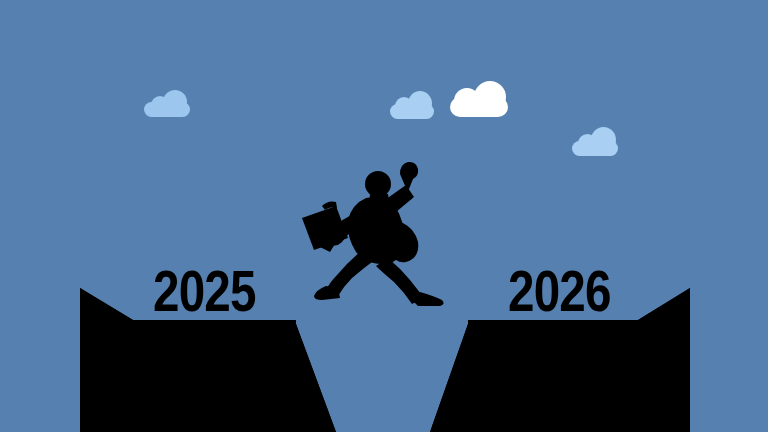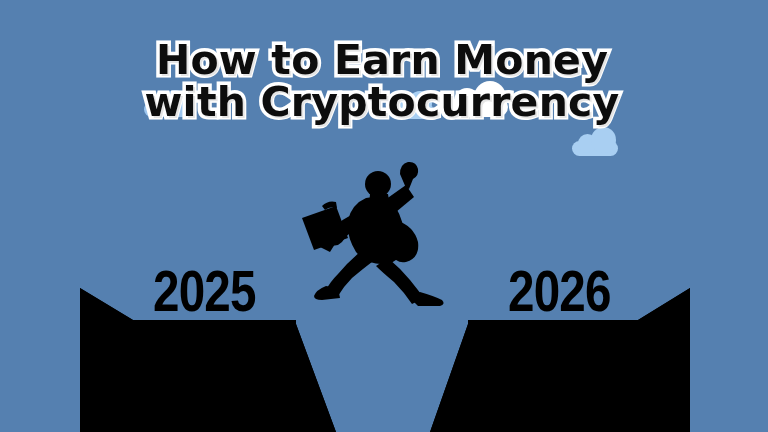--- a/index.html
+++ b/index.html
@@ -166,18 +166,14 @@
       <path d="M30,146 Q20,150 18,156 Q18,160 26,160 L44,158 L42,148 Z"></path>
 
       <path d="M92,118 Q104,128 114,140 Q122,150 128,158 L116,164 Q108,152 98,142 Q86,132 80,126 Z"></path>
       <path d="M124,152 Q138,156 146,160 Q150,164 144,166 L122,166 L114,158 Z"></path>
     </g>
   </svg>
 
   <div class="year" id="year-left">2025</div>
   <div class="year" id="year-right">2026</div>
 
-  <div id="title-block">
-    <span class="title-line" id="title-line-1">How to Earn Money</span>
-    <span class="title-line" id="title-line-2">with Cryptocurrency</span>
-  </div>
 
 </div>
 
 </body></html>

